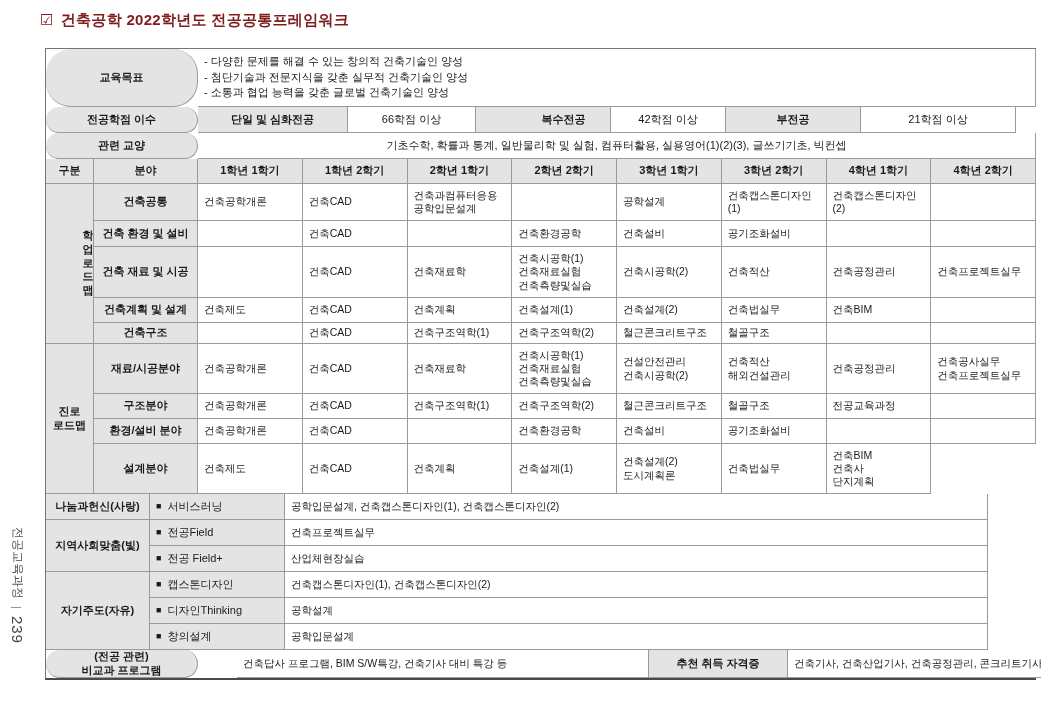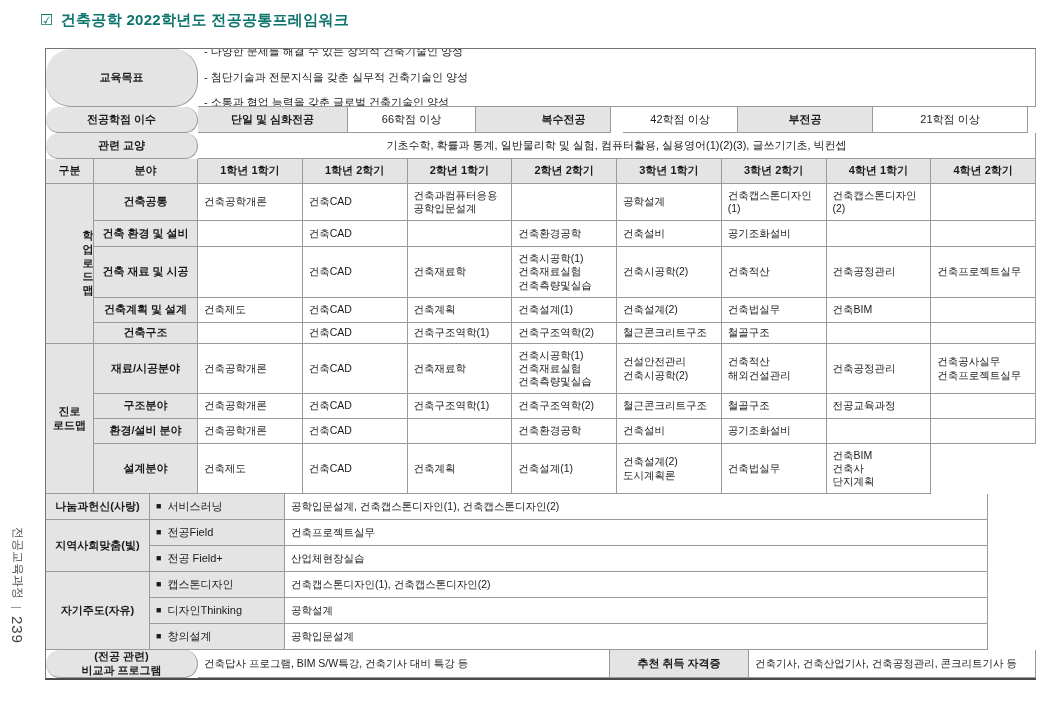--- a/index.html
+++ b/index.html
@@ -1,19 +1,19 @@
 <!DOCTYPE html>
 <html><head>
 <meta charset="utf-8">
 <style>
   html,body{margin:0;padding:0;background:#fff;}
   body{font-family:"Liberation Sans","DejaVu Sans",sans-serif;color:#1a1a1a;}
   #canvas{position:relative;width:1041px;height:706px;background:#fff;overflow:hidden;}
 
-  .title{position:absolute;left:40px;top:11px;font-size:15px;font-weight:bold;color:#0f766e;letter-spacing:.3px;white-space:nowrap;}
+  .title{position:absolute;left:40px;top:11px;font-size:15px;font-weight:bold;color:#7f1d1d;letter-spacing:.3px;white-space:nowrap;}
   .title .chk{margin-right:7px;font-size:15px;}
 
   .side{position:absolute;left:-53px;top:577px;width:140px;transform:rotate(90deg);
         font-size:12px;color:#555;display:flex;align-items:center;justify-content:center;gap:7px;white-space:nowrap;}
   .side .num{font-size:15px;color:#454545;letter-spacing:1px;}
   .side .bar{color:#888;font-size:11px;}
 
   .tbl{position:absolute;left:45px;top:48px;width:990px;
        border-top:1px solid #757575;border-left:1px solid #757575;border-bottom:2px solid #4a4a4a;
        font-size:10.5px;line-height:1.25;}
@@ -24,32 +24,32 @@
      overflow:hidden;display:flex;align-items:center;justify-content:center;
      text-align:center;padding:1px 3px;flex:none;}
   .c.lt{justify-content:flex-start;text-align:left;padding-left:6px;}
   .gray{background:#e4e4e4;}
   .b{font-weight:bold;}
   .pre{white-space:pre-line;}
 
   
   .w-gubun{width:48px;}  .w-bunya{width:104px;}  .w-sem{width:104.75px;}
   .w-label{width:152px;border-radius:25px;} .w-goal{width:838px;}
-  .w-c1{width:150px;} .w-c2{width:128px;} .w-c3{width:135px;padding-left:44px;} .w-c4{width:115px;margin-left:12px;} .w-c5{width:135px;} .w-c6{width:155px;}
+  .w-c1{width:150px;} .w-c2{width:128px;} .w-c3{width:135px;padding-left:44px;} .w-c4{width:115px;} .w-c5{width:135px;} .w-c6{width:155px;}
   .w-lib{width:838px;}
   .w-bullet{width:135px;} .w-courses{width:703px;}
-  .w-prog{width:412px;} .w-certlabel{width:139px;} .w-certs{width:287px;}
+  .w-prog{width:412px;margin-left:39px;} .w-certlabel{width:139px;} .w-certs{width:287px;}
 
   
   .h58{height:58px;} .h26{height:26px;} .h25{height:25px;}
   .h37{height:37px;} .h51{height:51px;} .h21{height:21px;}
   .h50{height:50px;} .h160{height:160px;padding-left:40px;} .h150{height:150px;}
   .h156{height:156px;} .h52{height:52px;} .h78{height:78px;} .h28{height:28px;}
 
-  .goal-lines{display:flex;flex-direction:column;justify-content:center;align-items:flex-start;height:100%;gap:12px;font-size:11px;}
+  .goal-lines{display:flex;flex-direction:column;justify-content:center;align-items:flex-start;height:100%;gap:2px;font-size:11px;}
   .bullet-sq{margin-right:6px;font-size:9px;}
   .lblfs{font-size:11px;}
 </style>
 </head>
 <body>
 
 <div id="canvas">
 
   <div class="title">
     <span class="chk">☑</span><span>건축공학 2022학년도 전공공통프레임워크</span>

